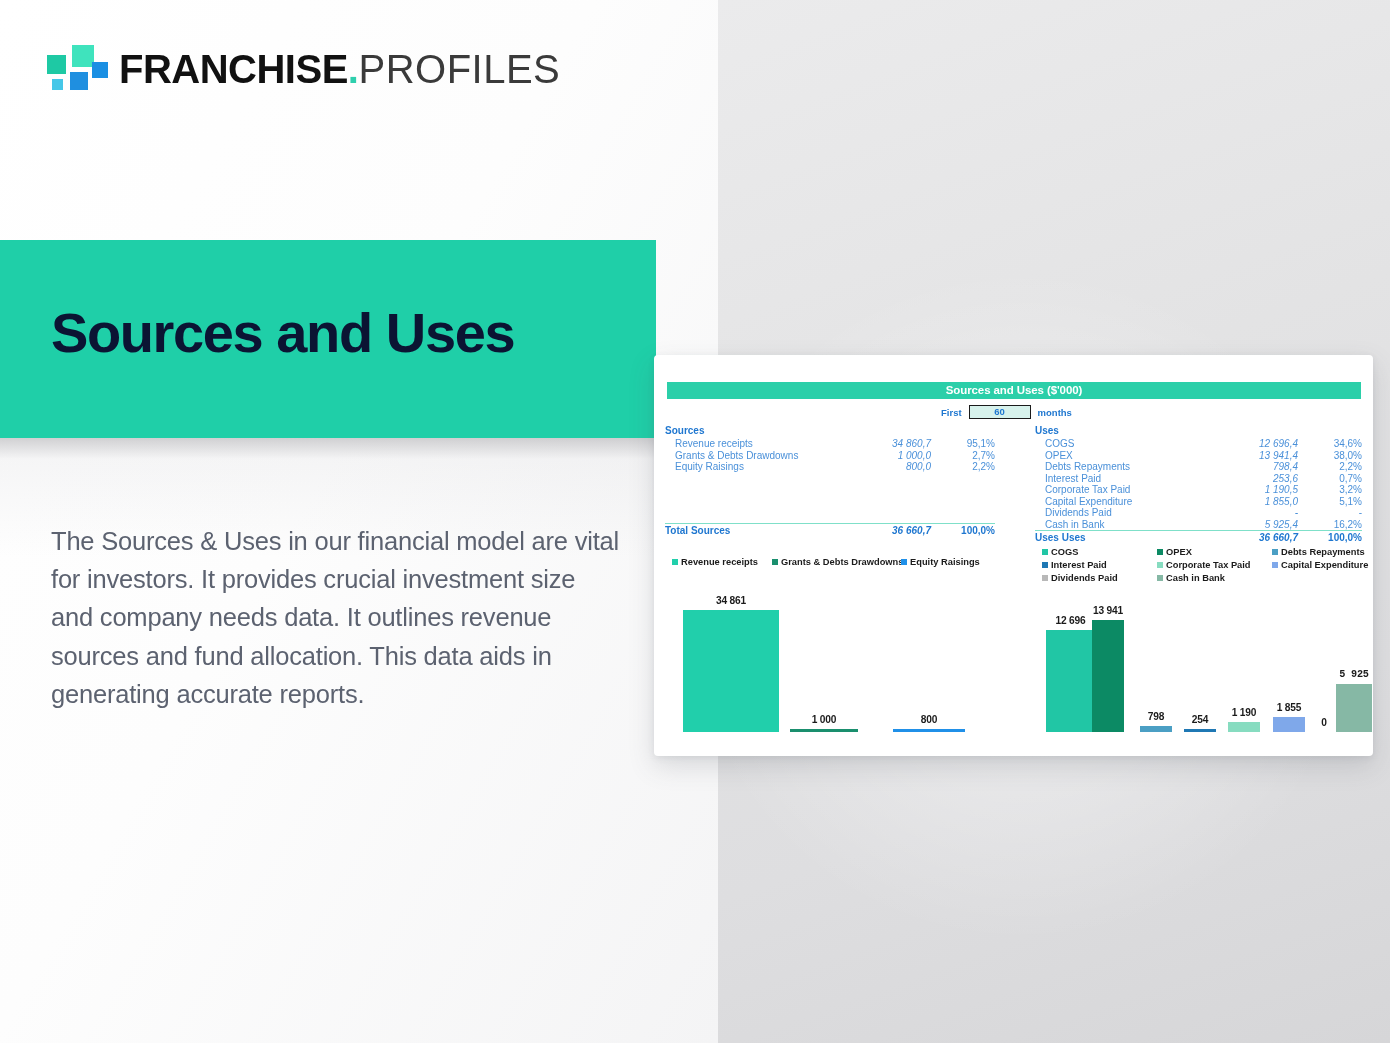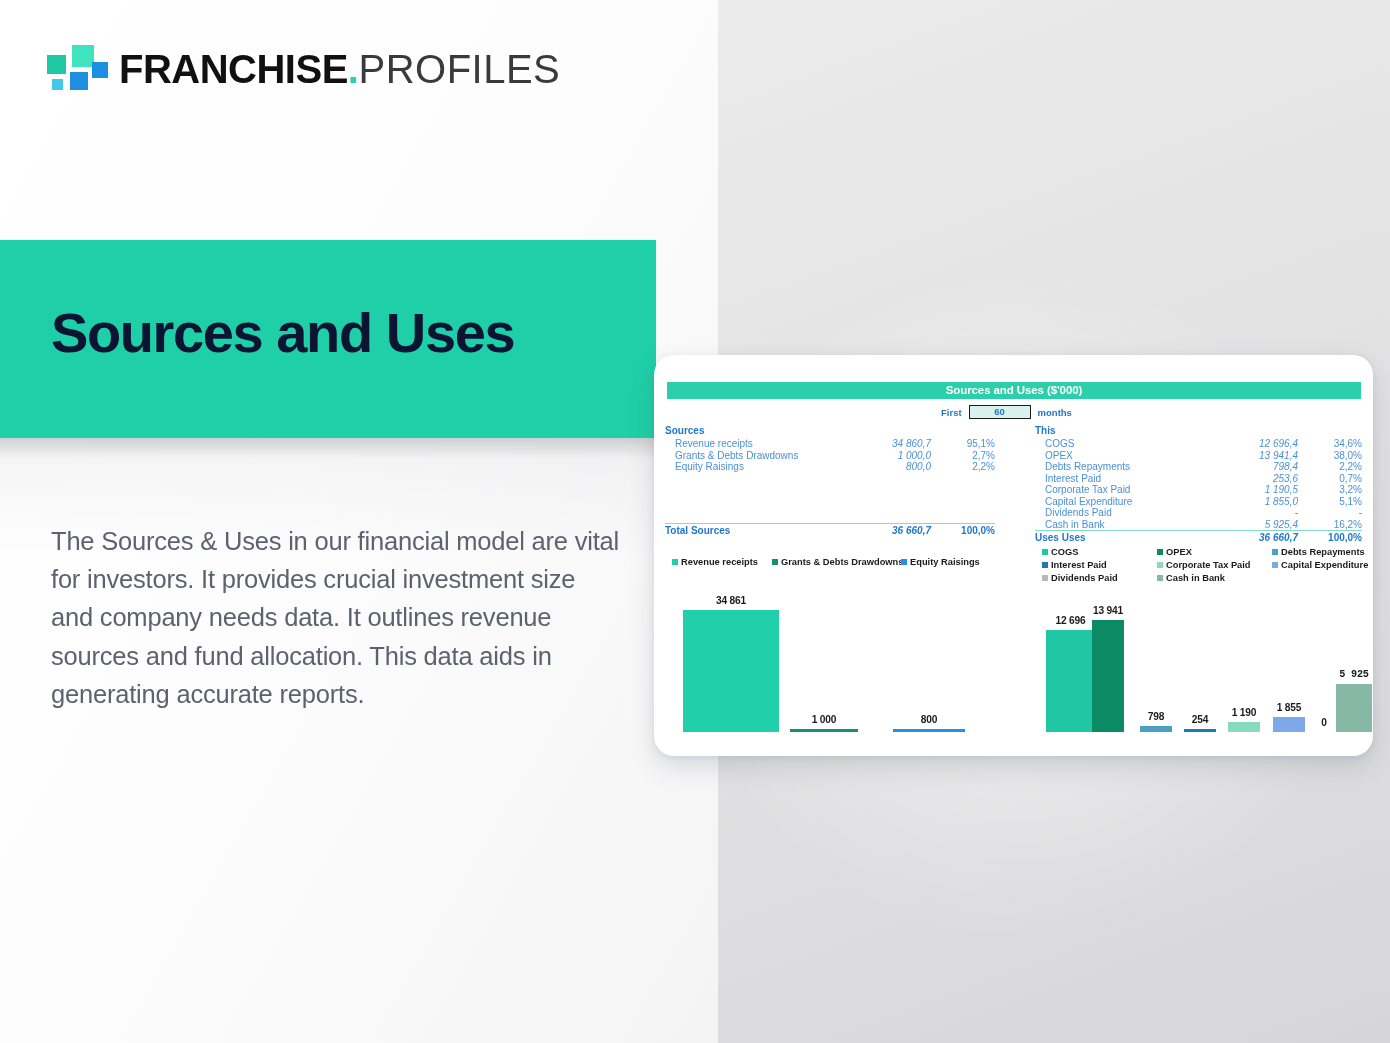--- a/index.html
+++ b/index.html
@@ -63,21 +63,21 @@
   .body-copy {
     position: absolute; left: 51px; top: 522px; width: 570px;
     font-size: 25.5px; line-height: 38.2px; color: #5c6270;
     letter-spacing: -0.2px;
     white-space: pre-line;
   }
 
   
   .card {
     position: absolute; left: 654px; top: 355px; width: 719px; height: 401px;
-    background: #ffffff; border-radius: 20px;
+    background: #ffffff; border-radius: 4px;
     box-shadow: 0 10px 26px rgba(80,85,95,0.18), 0 2px 6px rgba(80,85,95,0.10);
     overflow: hidden;
   }
   .card-title-bar {
     position: absolute; left: 13px; top: 27px; width: 694px; height: 17px;
     background: #2bcfa9;
   }
   .card-title-bar span {
     display: block; text-align: center; color: #ffffff;
     font-size: 11.5px; font-weight: 700; line-height: 17px;
@@ -189,21 +189,21 @@
         </div>
       <div style="height:50px"></div>
       <div class="row total">
         <span class="nm">Total Sources</span>
         <span class="v1">36 660,7</span>
         <span class="v2">100,0%</span>
       </div>
     </div>
 
     <div class="tbl right">
-      <div class="tbl-head">This</div>
+      <div class="tbl-head">Uses</div>
       <div id="uses-rows">
           <div class="row">
             <span class="nm">COGS</span>
             <span class="v1">12 696,4</span>
             <span class="v2">34,6%</span>
           </div>
           <div class="row">
             <span class="nm">OPEX</span>
             <span class="v1">13 941,4</span>
             <span class="v2">38,0%</span>

